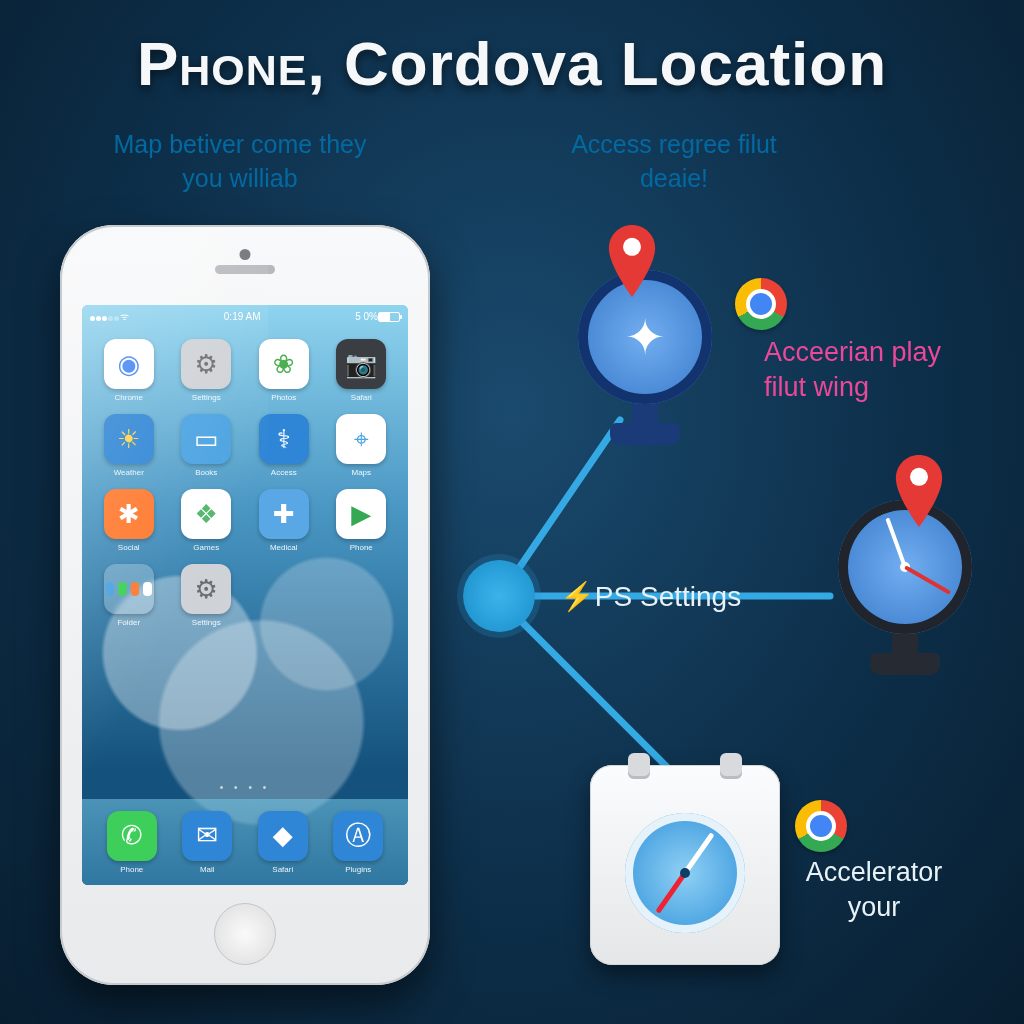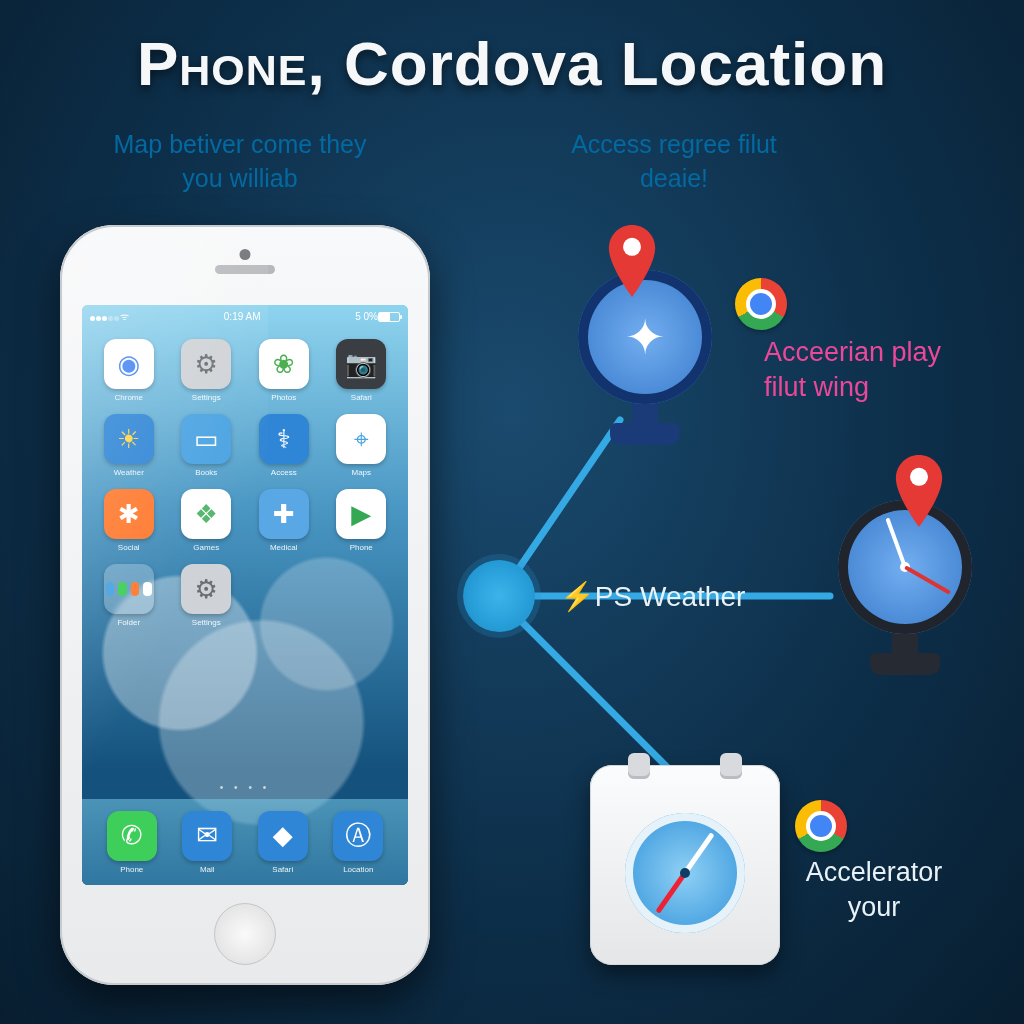--- a/index.html
+++ b/index.html
@@ -314,21 +314,21 @@
         <div class="app">
           <div class="ic" style="background: rgb(47, 134, 214); color: rgb(255, 255, 255);">✉</div>
           <div class="lbl">Mail</div>
         </div>
         <div class="app">
           <div class="ic" style="background: rgb(47, 134, 214); color: rgb(255, 255, 255);">◆</div>
           <div class="lbl">Safari</div>
         </div>
         <div class="app">
           <div class="ic" style="background: rgb(47, 134, 214); color: rgb(255, 255, 255);">Ⓐ</div>
-          <div class="lbl">Location</div>
+          <div class="lbl">Plugins</div>
         </div>
       </div>
   </div>
 </div>
 
 <div id="compass-top" class="compass blue">
   <div class="base"></div>
     <div class="neck"></div>
   <div class="dial">
       <span class="star4">✦</span>
@@ -336,21 +336,21 @@
 </div>
 <div id="pin-top" class="pin">
   <svg viewBox="0 0 40 56">
       <path d="M20 0C10 0 2 8 2 18c0 14 18 38 18 38s18-24 18-38C38 8 30 0 20 0z" fill="#e53935"></path>
       <circle cx="20" cy="17" r="7" fill="#fff"></circle>
     </svg>
 </div>
 <div id="chrome-top" class="chrome"></div>
 <div class="lbl-top">Acceerian play filut wing</div>
 
-<div class="lbl-center">⚡PS Weather</div>
+<div class="lbl-center">⚡PS Settings</div>
 <div id="compass-right" class="compass dark">
   <div class="base"></div>
     <div class="neck"></div>
   <div class="dial">
     <div class="needle n1"></div>
       <div class="needle n2"></div>
   </div>
 </div>
 <div id="pin-right" class="pin">
   <svg viewBox="0 0 40 56">

